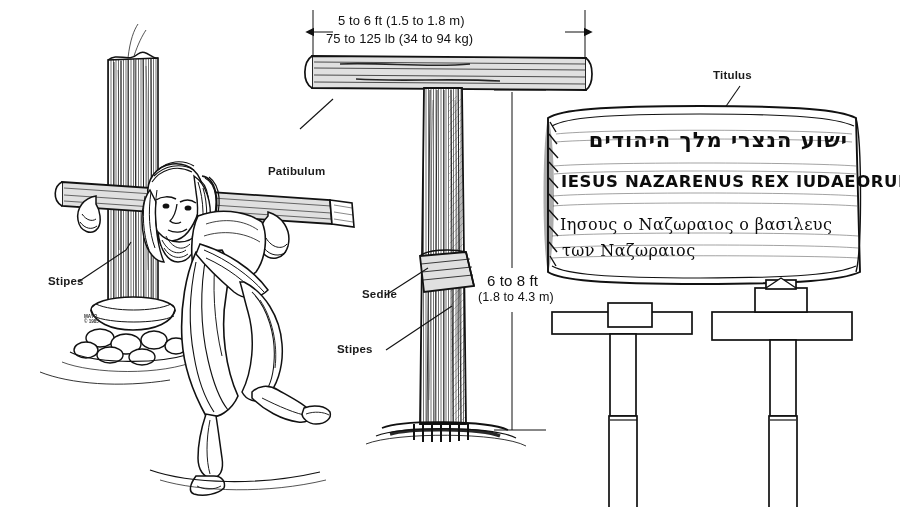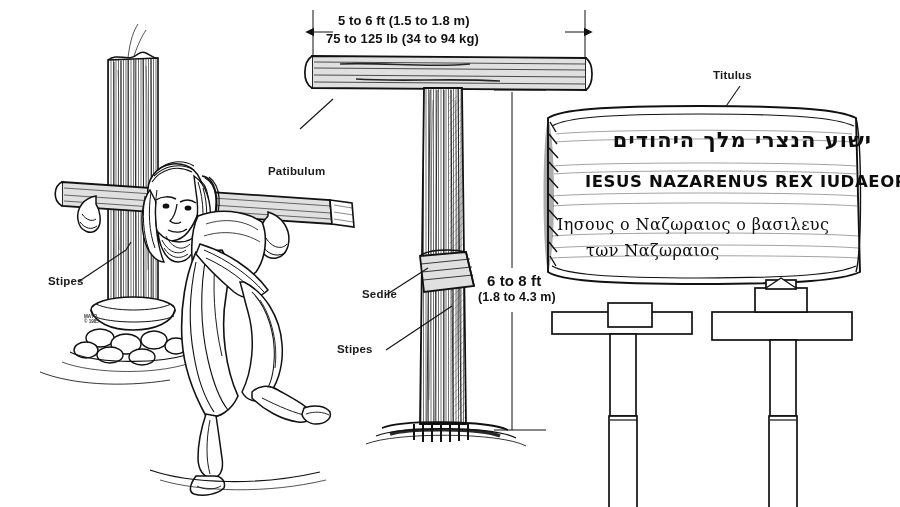--- a/index.html
+++ b/index.html
@@ -17,30 +17,29 @@
     font-weight:600;
     color:#1b1b1b;
     white-space:nowrap;
     letter-spacing:0.2px;
     text-align:center;
   }
   .dim{
     position:absolute;
     font-family:"Liberation Sans", sans-serif;
     font-size:13px;
-    font-weight:700;
+    font-weight:400;
     color:#111;
     white-space:nowrap;
     letter-spacing:0.1px;
   }
   .titline{
     position:absolute;
     white-space:nowrap;
     color:#0d0d0d;
-    margin-left:24px;
   }
   .heb{
     font-family:"DejaVu Sans", sans-serif;
     font-size:21px;
     direction:rtl;
     unicode-bidi:bidi-override;
     letter-spacing:1px;
     font-weight:600;
   }
   .lat{
@@ -359,15 +358,15 @@
 <div class="lbl" style="left:338px;top:288px;margin-left:24px;">Sedile</div>
 
 <div class="lbl" style="left:337px;top:343px;">Stipes</div>
 
 <div class="lbl" style="left:713px;top:69px;">Titulus</div>
 
 <div class="titline heb" style="left:566px;top:128px;width:282px;text-align:right;">ישוע הנצרי מלך היהודים</div>
 
 <div class="titline lat" style="left:561px;top:172px;">IESUS NAZARENUS REX IUDAEORUM</div>
 
-<div class="titline grk" style="left:533px;top:215px;">Ιησους ο Ναζωραιος ο βασιλευς</div>
+<div class="titline grk" style="left:560px;top:215px;">Ιησους ο Ναζωραιος ο βασιλευς</div>
 
 <div class="titline grk" style="left:562px;top:241px;">των Ναζωραιος</div>
 
 </body></html>

